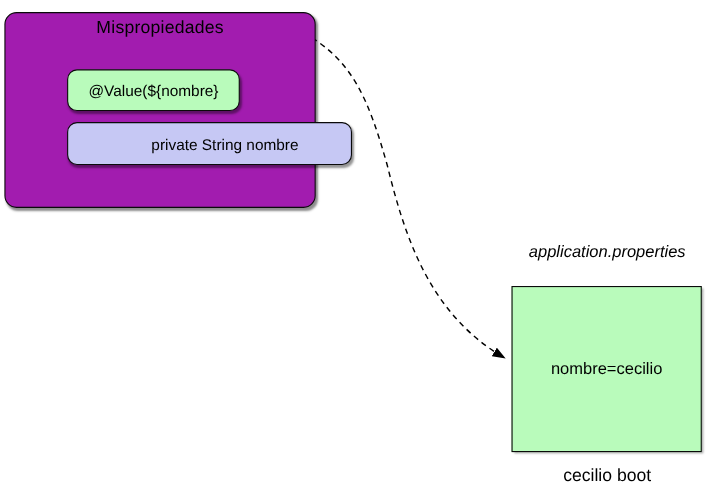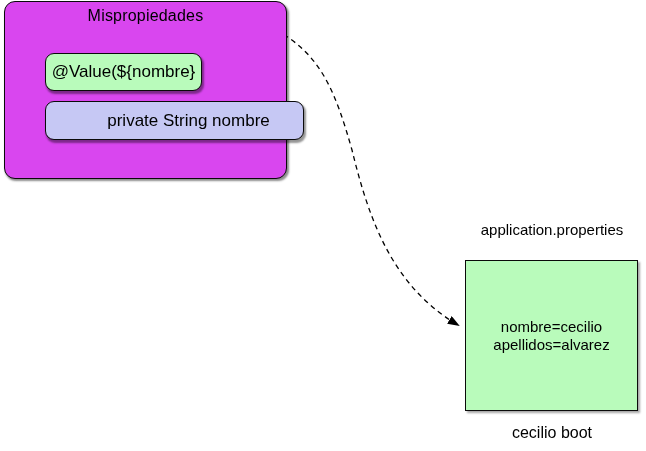--- a/index.html
+++ b/index.html
@@ -11,58 +11,60 @@
   .canvas{
     position:relative;
     width:646px;height:451px;
     background:#ffffff;
     font-family:"Liberation Sans", sans-serif;
     color:var(--ink);
     overflow:hidden;
   }
   .class-box{
     position:absolute;
-    left:4px;top:1px;
+    left:4px;top:11px;
     width:281px;height:176px;
-    background:#d946ef;
+    background:#a21caf;
     border:1.5px solid #0a0a0a;
     border-radius:11px;
     box-shadow:1.5px 2px 2px rgba(0,0,0,0.45);
   }
   .class-title{
     position:absolute;
     top:5px;left:0;width:100%;
     text-align:center;
     font-size:16px;
     letter-spacing:0.2px;
   }
   .chip{
     position:absolute;
     display:flex;align-items:center;justify-content:center;
     border:1.4px solid #0a0a0a;
     border-radius:9px;
-    font-size:17px;
+    font-size:14px;
     box-shadow:1.5px 2.5px 2px rgba(0,0,0,0.42);
+    margin-left:16px;
   }
   .chip.value{
     left:40px;top:51px;
     width:155px;height:36px;
     background:var(--green);
   }
   .chip.field{
     left:40px;top:99px;
     width:229px;height:37px;
     background:var(--purple);
     padding-left:28px;
   }
   .props-label{
     position:absolute;
     left:463px;top:221px;width:178px;
     text-align:center;
     font-size:15px;
+    font-style:italic;
   }
   .props-rect{
     position:absolute;
     left:465px;top:260px;
     width:171px;height:149px;
     background:var(--green);
     border:1.6px solid #0a0a0a;
     box-shadow:2px 2px 2px rgba(0,0,0,0.35);
     display:flex;flex-direction:column;
     align-items:center;justify-content:center;
@@ -104,18 +106,17 @@
     </div>
     <div class="chip field">
       <span>private String nombre</span>
     </div>
   </div>
 
   <div class="props-label">application.properties</div>
 
   <div class="props-rect">
     <div>nombre=cecilio</div>
-    <div>apellidos=alvarez</div>
   </div>
 
   <div class="spring-label">cecilio boot</div>
 
 </div>
 
 </body></html>

